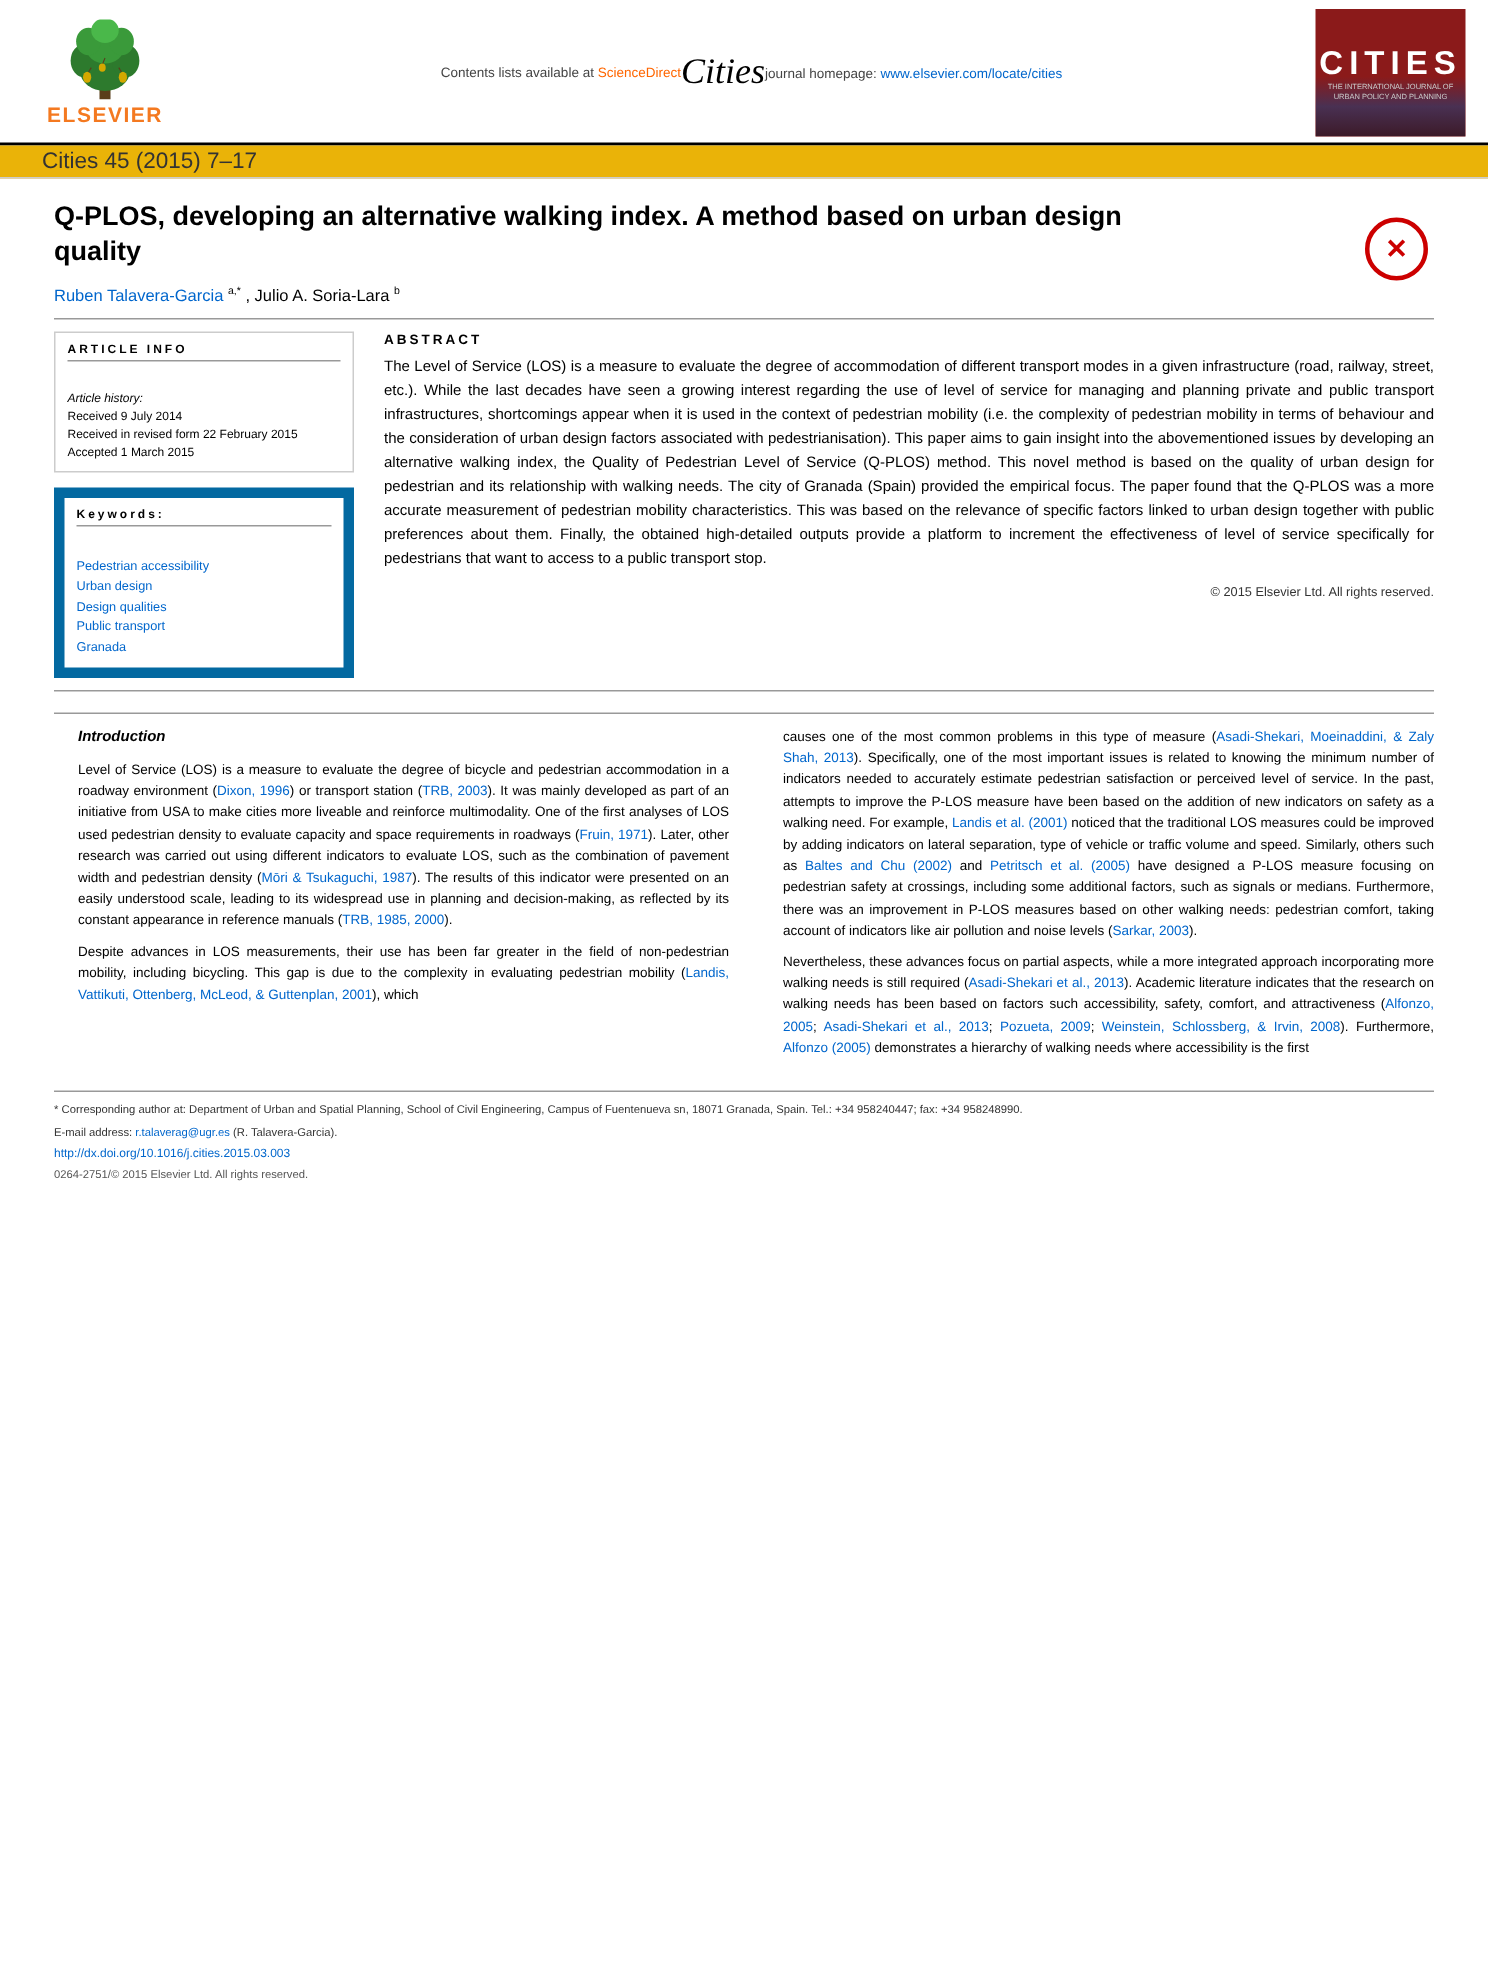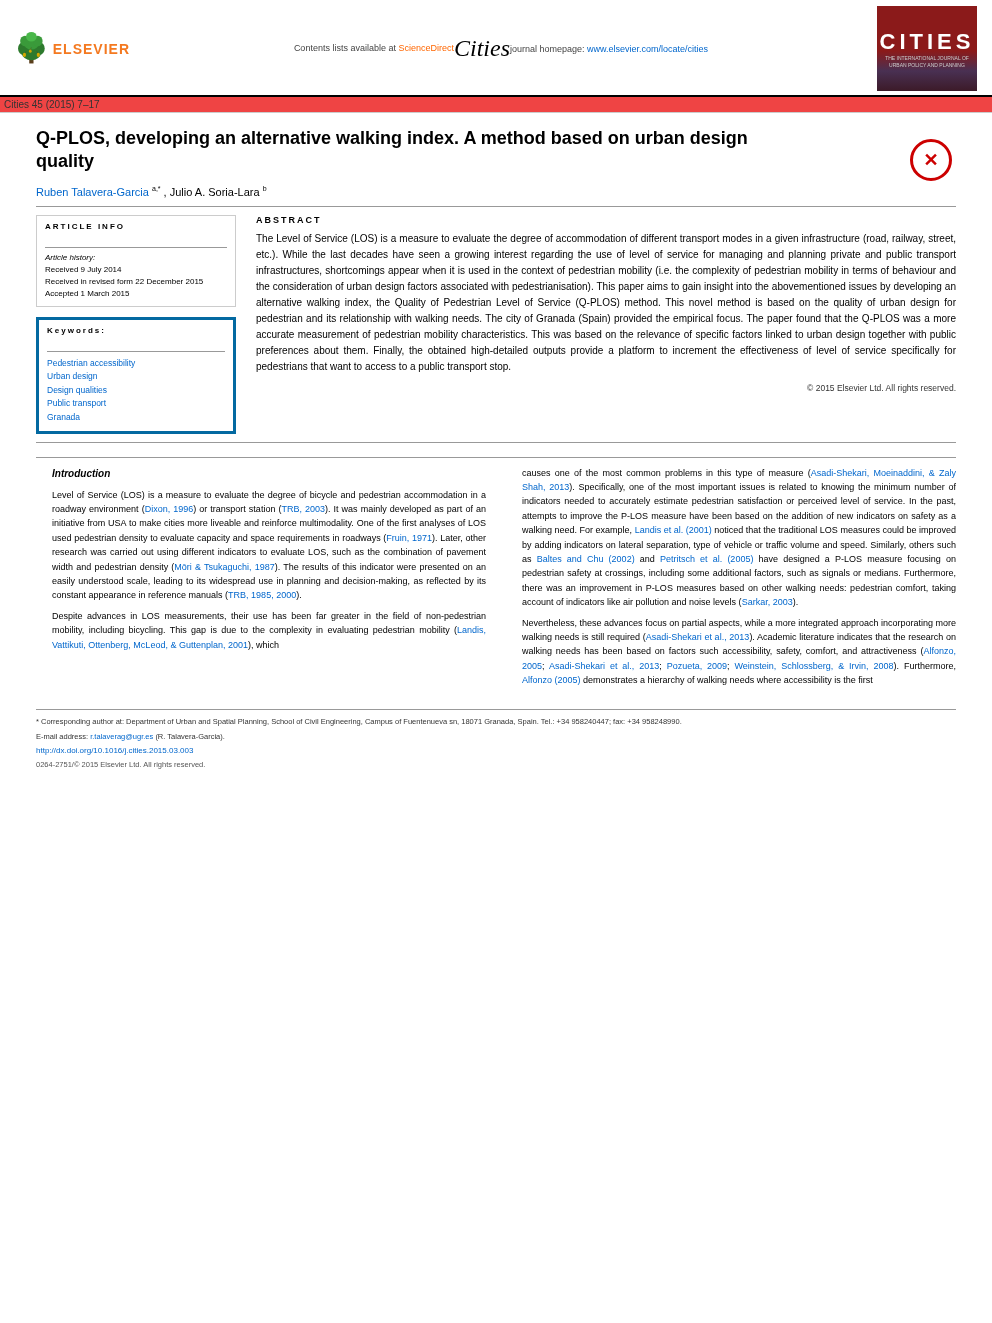--- a/index.html
+++ b/index.html
@@ -18,21 +18,21 @@
       padding: 6px 0 4px 0;
     }
     .header-top {
       display: flex;
       align-items: stretch;
       justify-content: space-between;
       padding: 0 10px;
     }
     .elsevier-logo {
       display: flex;
-      flex-direction: row;
+      flex-direction: column;
       align-items: center;
       justify-content: center;
       width: 120px;
     }
     .elsevier-tree {
       width: 80px;
       height: 55px;
     }
     .elsevier-text {
       font-size: 14px;
@@ -110,25 +110,25 @@
       position: absolute;
       bottom: 0;
       width: 100%;
       height: 40px;
       background: linear-gradient(to top, #1a1a2e 0%, #2d3a6b 50%, transparent 100%);
       opacity: 0.7;
     }
 
     
     .volume-bar {
-      background: #ef4444;
+      background: #eab308;
       border-bottom: 1px solid #ccc;
-      padding: 2px 4px;
-      font-family: Arial, sans-serif;
-      font-size: 10px;
+      padding: 2px 28px;
+      font-family: Arial, sans-serif;
+      font-size: 15px;
       color: #333;
     }
 
     
     .main-content {
       padding: 14px 36px 14px 36px;
     }
 
     
     .article-title {
@@ -217,37 +217,37 @@
       border: 1px solid #ccc;
       padding: 6px 8px;
       margin-bottom: 10px;
       font-family: Arial, sans-serif;
     }
     .section-label {
       font-size: 8px;
       font-weight: bold;
       letter-spacing: 2px;
       color: #000;
-      margin-bottom: 5px;
+      margin-bottom: 20px;
       border-bottom: 1px solid #999;
-      padding-bottom: 16px;
+      padding-bottom: 3px;
     }
     .history-label {
       font-size: 8px;
       font-style: italic;
       margin-bottom: 2px;
     }
     .history-item {
       font-size: 8px;
       line-height: 1.5;
     }
 
     
     .keywords-box {
-      border: 3px solid #0369a1;
+      border: 7px solid #0369a1;
       padding: 6px 8px;
       font-family: Arial, sans-serif;
     }
     .keyword-item {
       font-size: 8.5px;
       line-height: 1.6;
       color: #0066cc;
       text-decoration: none;
       display: block;
     }
@@ -412,21 +412,21 @@
   <hr class="divider">
 
   <div class="two-col">
 
     <div class="left-col">
 
       <div class="article-info-section">
         <div class="section-label">ARTICLE INFO</div>
         <div class="history-label">Article history:</div>
         <div class="history-item">Received 9 July 2014</div>
-        <div class="history-item">Received in revised form 22 December 2015</div>
+        <div class="history-item">Received in revised form 22 February 2015</div>
         <div class="history-item">Accepted 1 March 2015</div>
       </div>
 
       <div class="keywords-box">
         <div class="section-label">Keywords:</div>
         <a class="keyword-item" href="#">Pedestrian accessibility</a>
         <a class="keyword-item" href="#">Urban design</a>
         <a class="keyword-item" href="#">Design qualities</a>
         <a class="keyword-item" href="#">Public transport</a>
         <a class="keyword-item" href="#">Granada</a>

